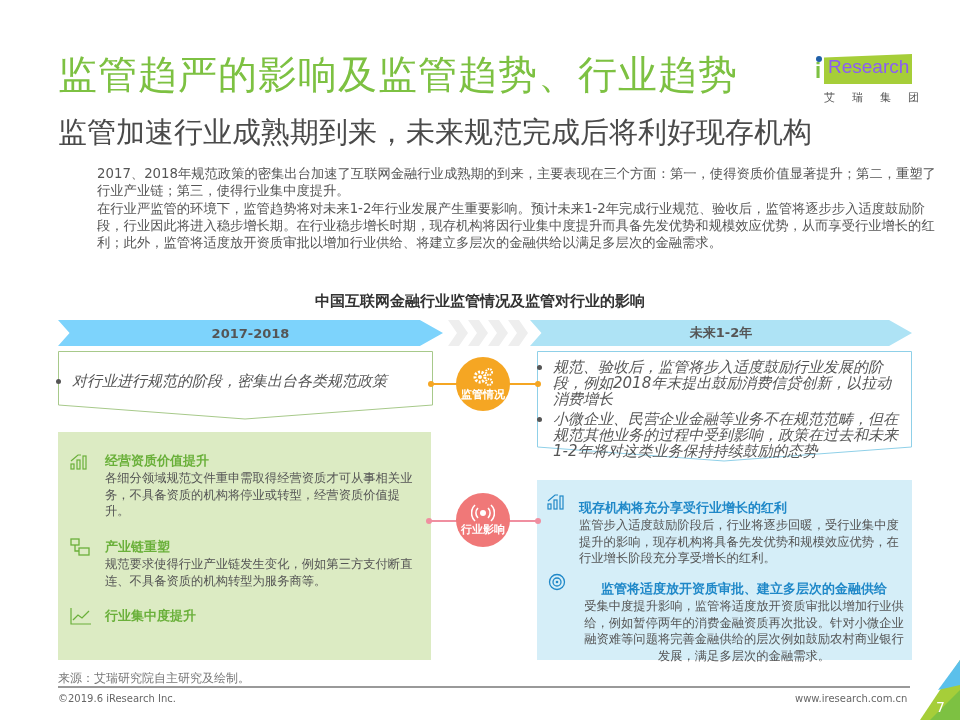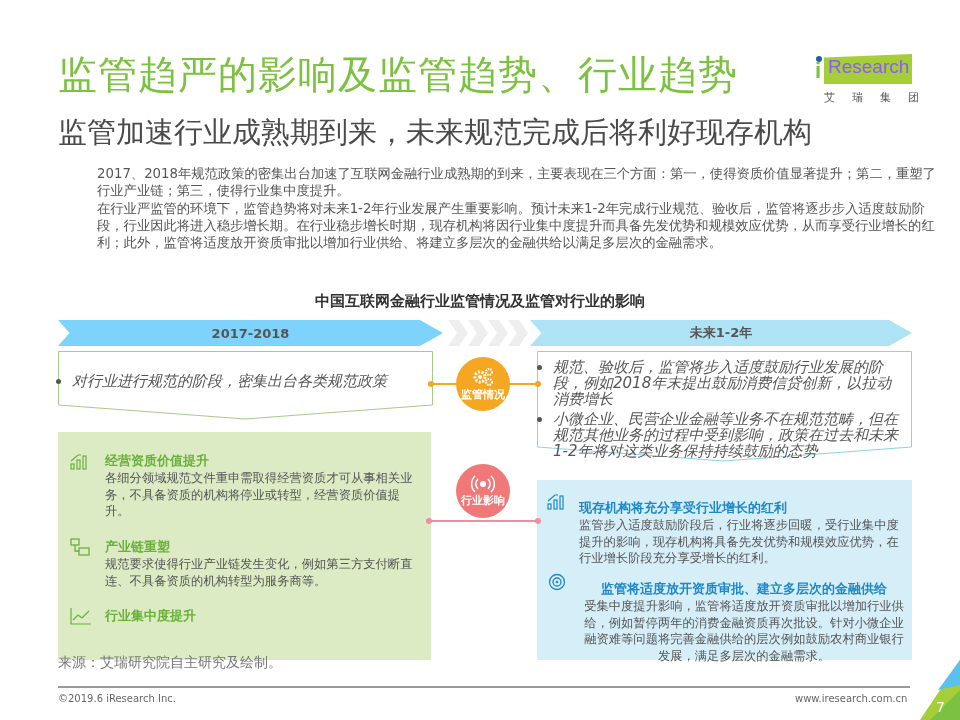--- a/index.html
+++ b/index.html
@@ -31,24 +31,24 @@
   .green-panel { left:58px; top:432px; width:373px; height:228px; background:#dcebc3; }
   .blue-panel { left:537px; top:480px; width:375px; height:180px; background:#d5eef8; }
   .item-title-green { color:#6ab03a; font-weight:bold; font-size:13px; }
   .item-title-blue { color:#1f88c8; font-weight:bold; font-size:13px;margin-top:7px; }
   .item-body { font-size:12.3px; line-height:16.5px; color:#555; }
   .item { position:absolute; }
   .item .ico { position:absolute; left:0; top:0; width:22px; height:18px; }
   .item .txt { position:absolute; left:35px; top:0; }
   .circle { width:54px; height:54px; border-radius:50%; display:flex; flex-direction:column; align-items:center; justify-content:center; color:#fff; font-size:11px; font-weight:bold; }
   .circle-orange { left:456px; top:357px; background:#f5a623; }
-  .circle-red { left:456px; top:464px; background:#f07878; }
+  .circle-red { left:456px; top:493px; background:#f07878; }
   .hline { height:1.5px; }
   .dot { width:6px; height:6px; border-radius:50%; }
-  .source { left:58px; top:654px; font-size:14px; color:#777; }
+  .source { left:58px; top:670px; font-size:12px; color:#777; }
   .footer-line { left:58px; top:686px; width:852px; height:1.5px; background:#999; }
   .footer-left { left:58px; top:693px; font-size:10px; color:#666; }
   .footer-right { left:795px; top:693px; font-size:10px; color:#666; }
   .corner { right:0; bottom:0; width:40px; height:60px; }
   .page-num { right:15px; bottom:5px; font-size:14px; color:#fff; }
 </style>
 </head>
 <body>
 
 <div class="abs title">监管趋严的影响及监管趋势、行业趋势</div>

